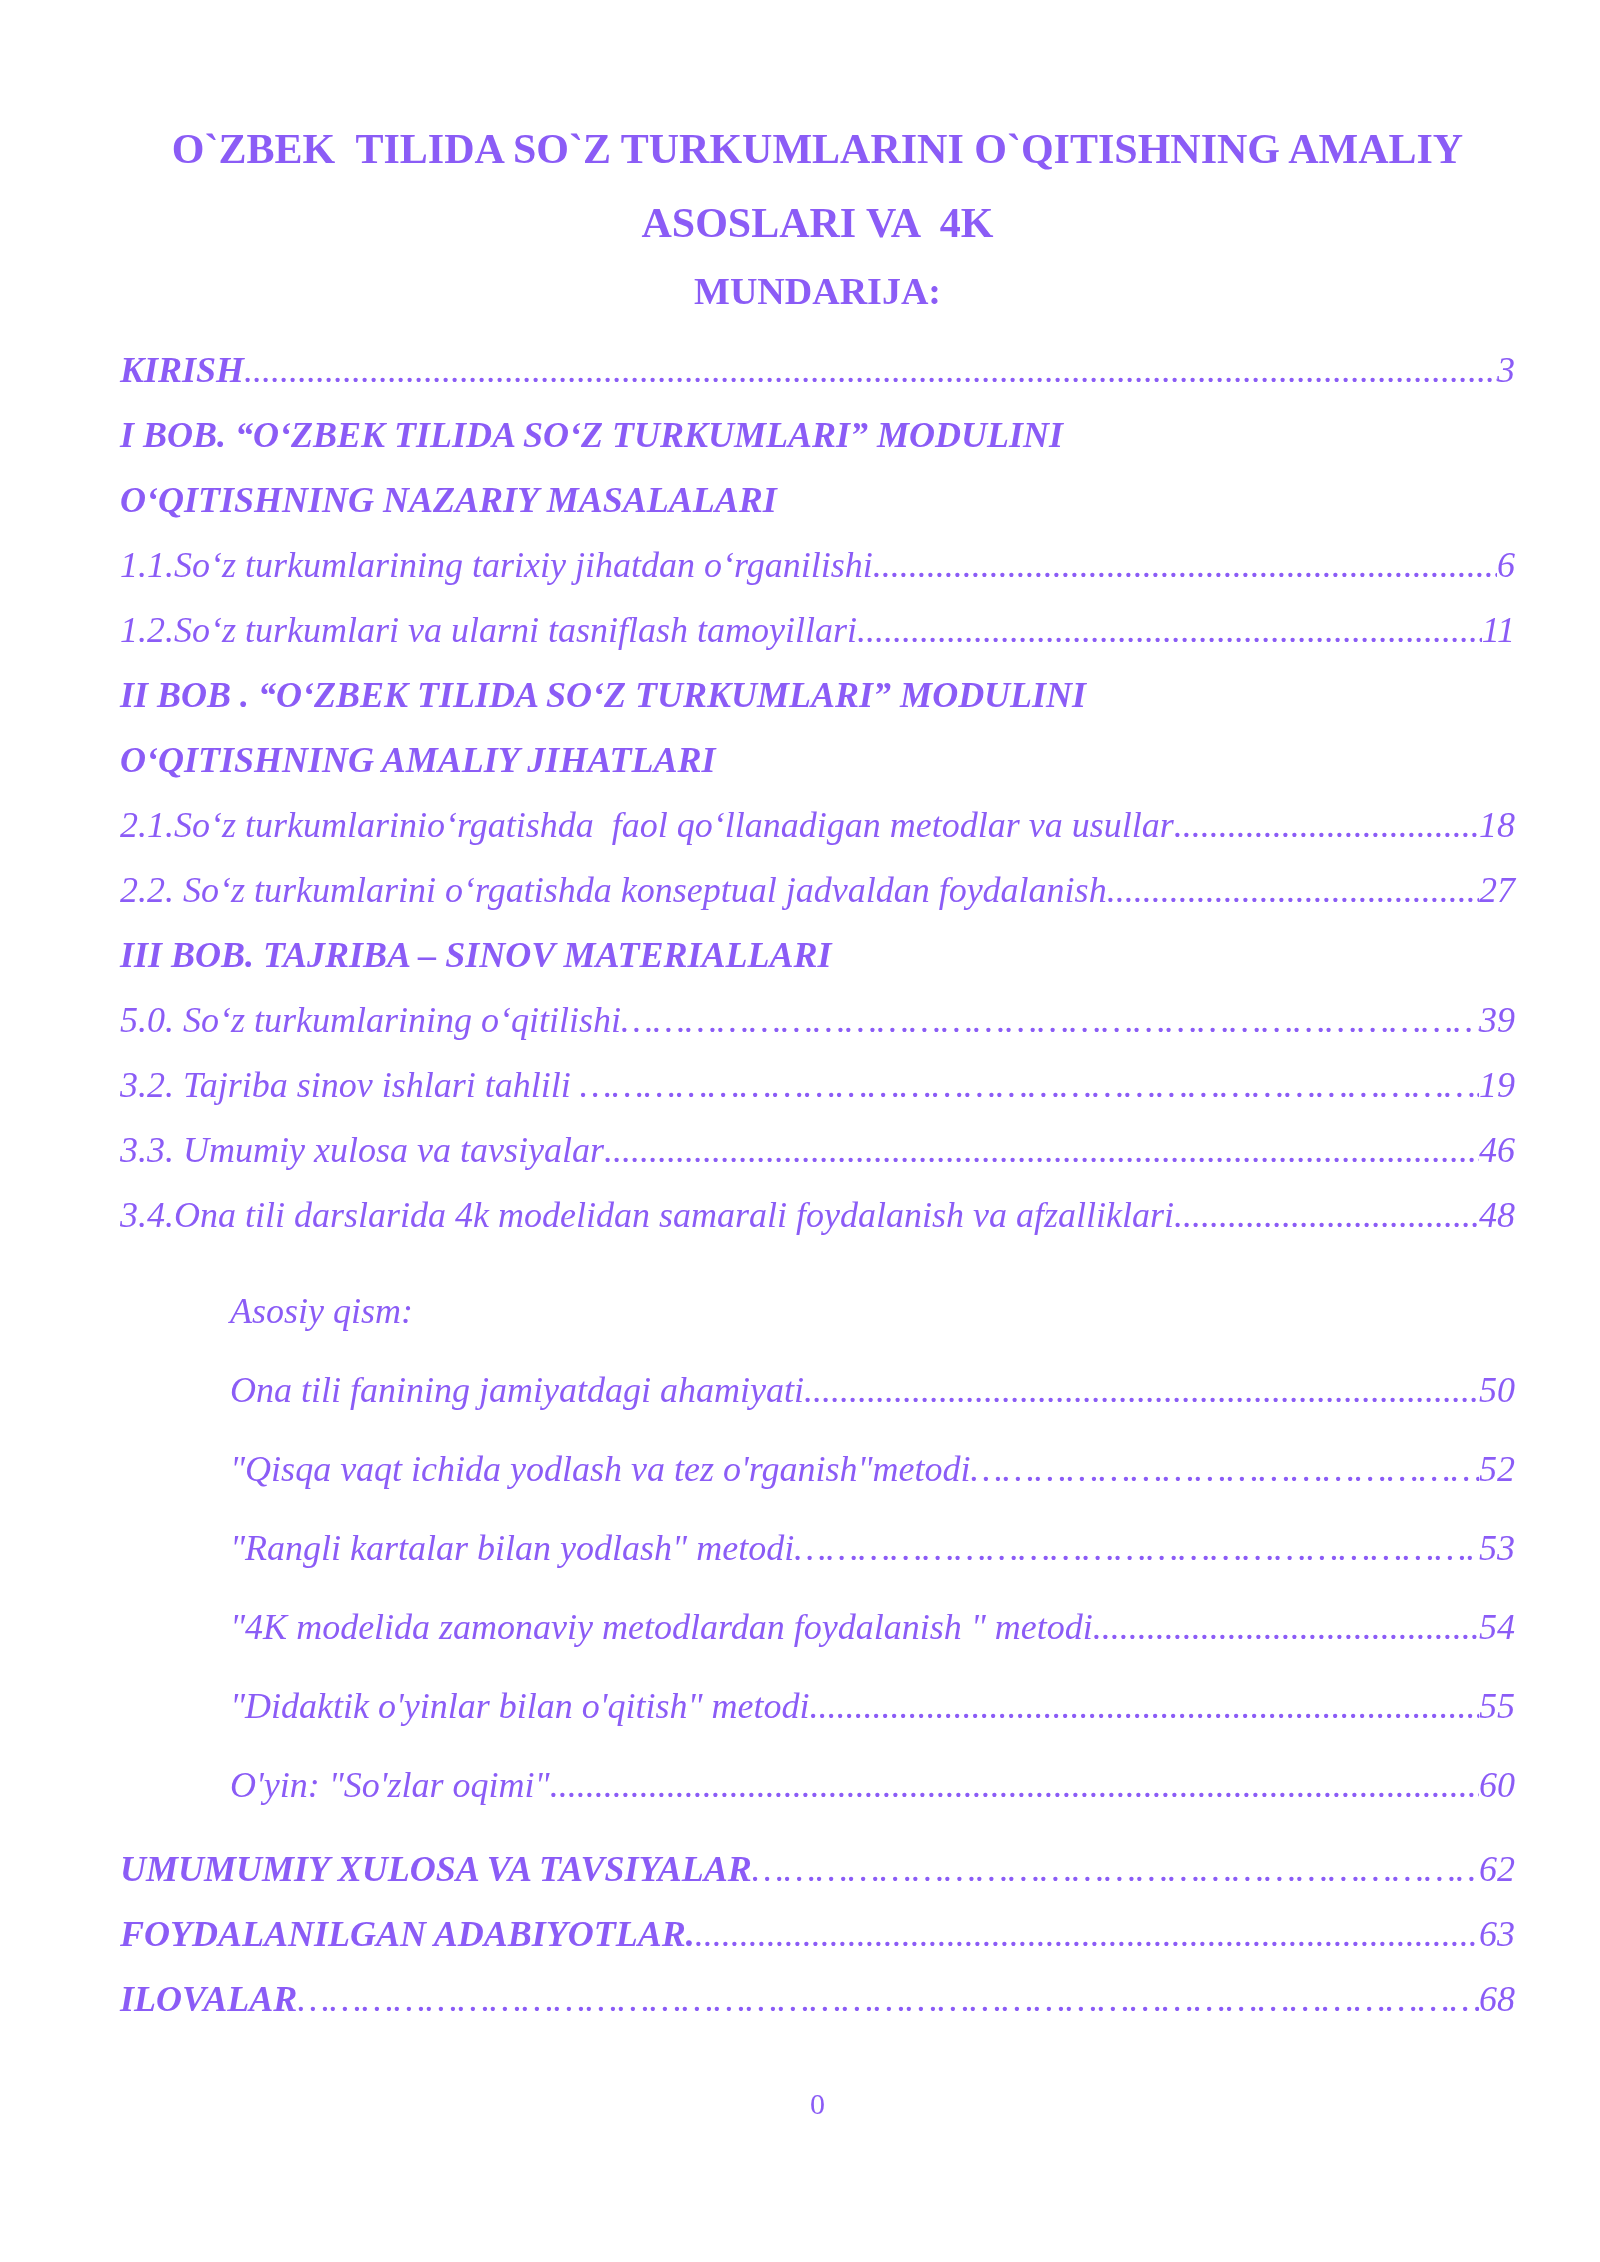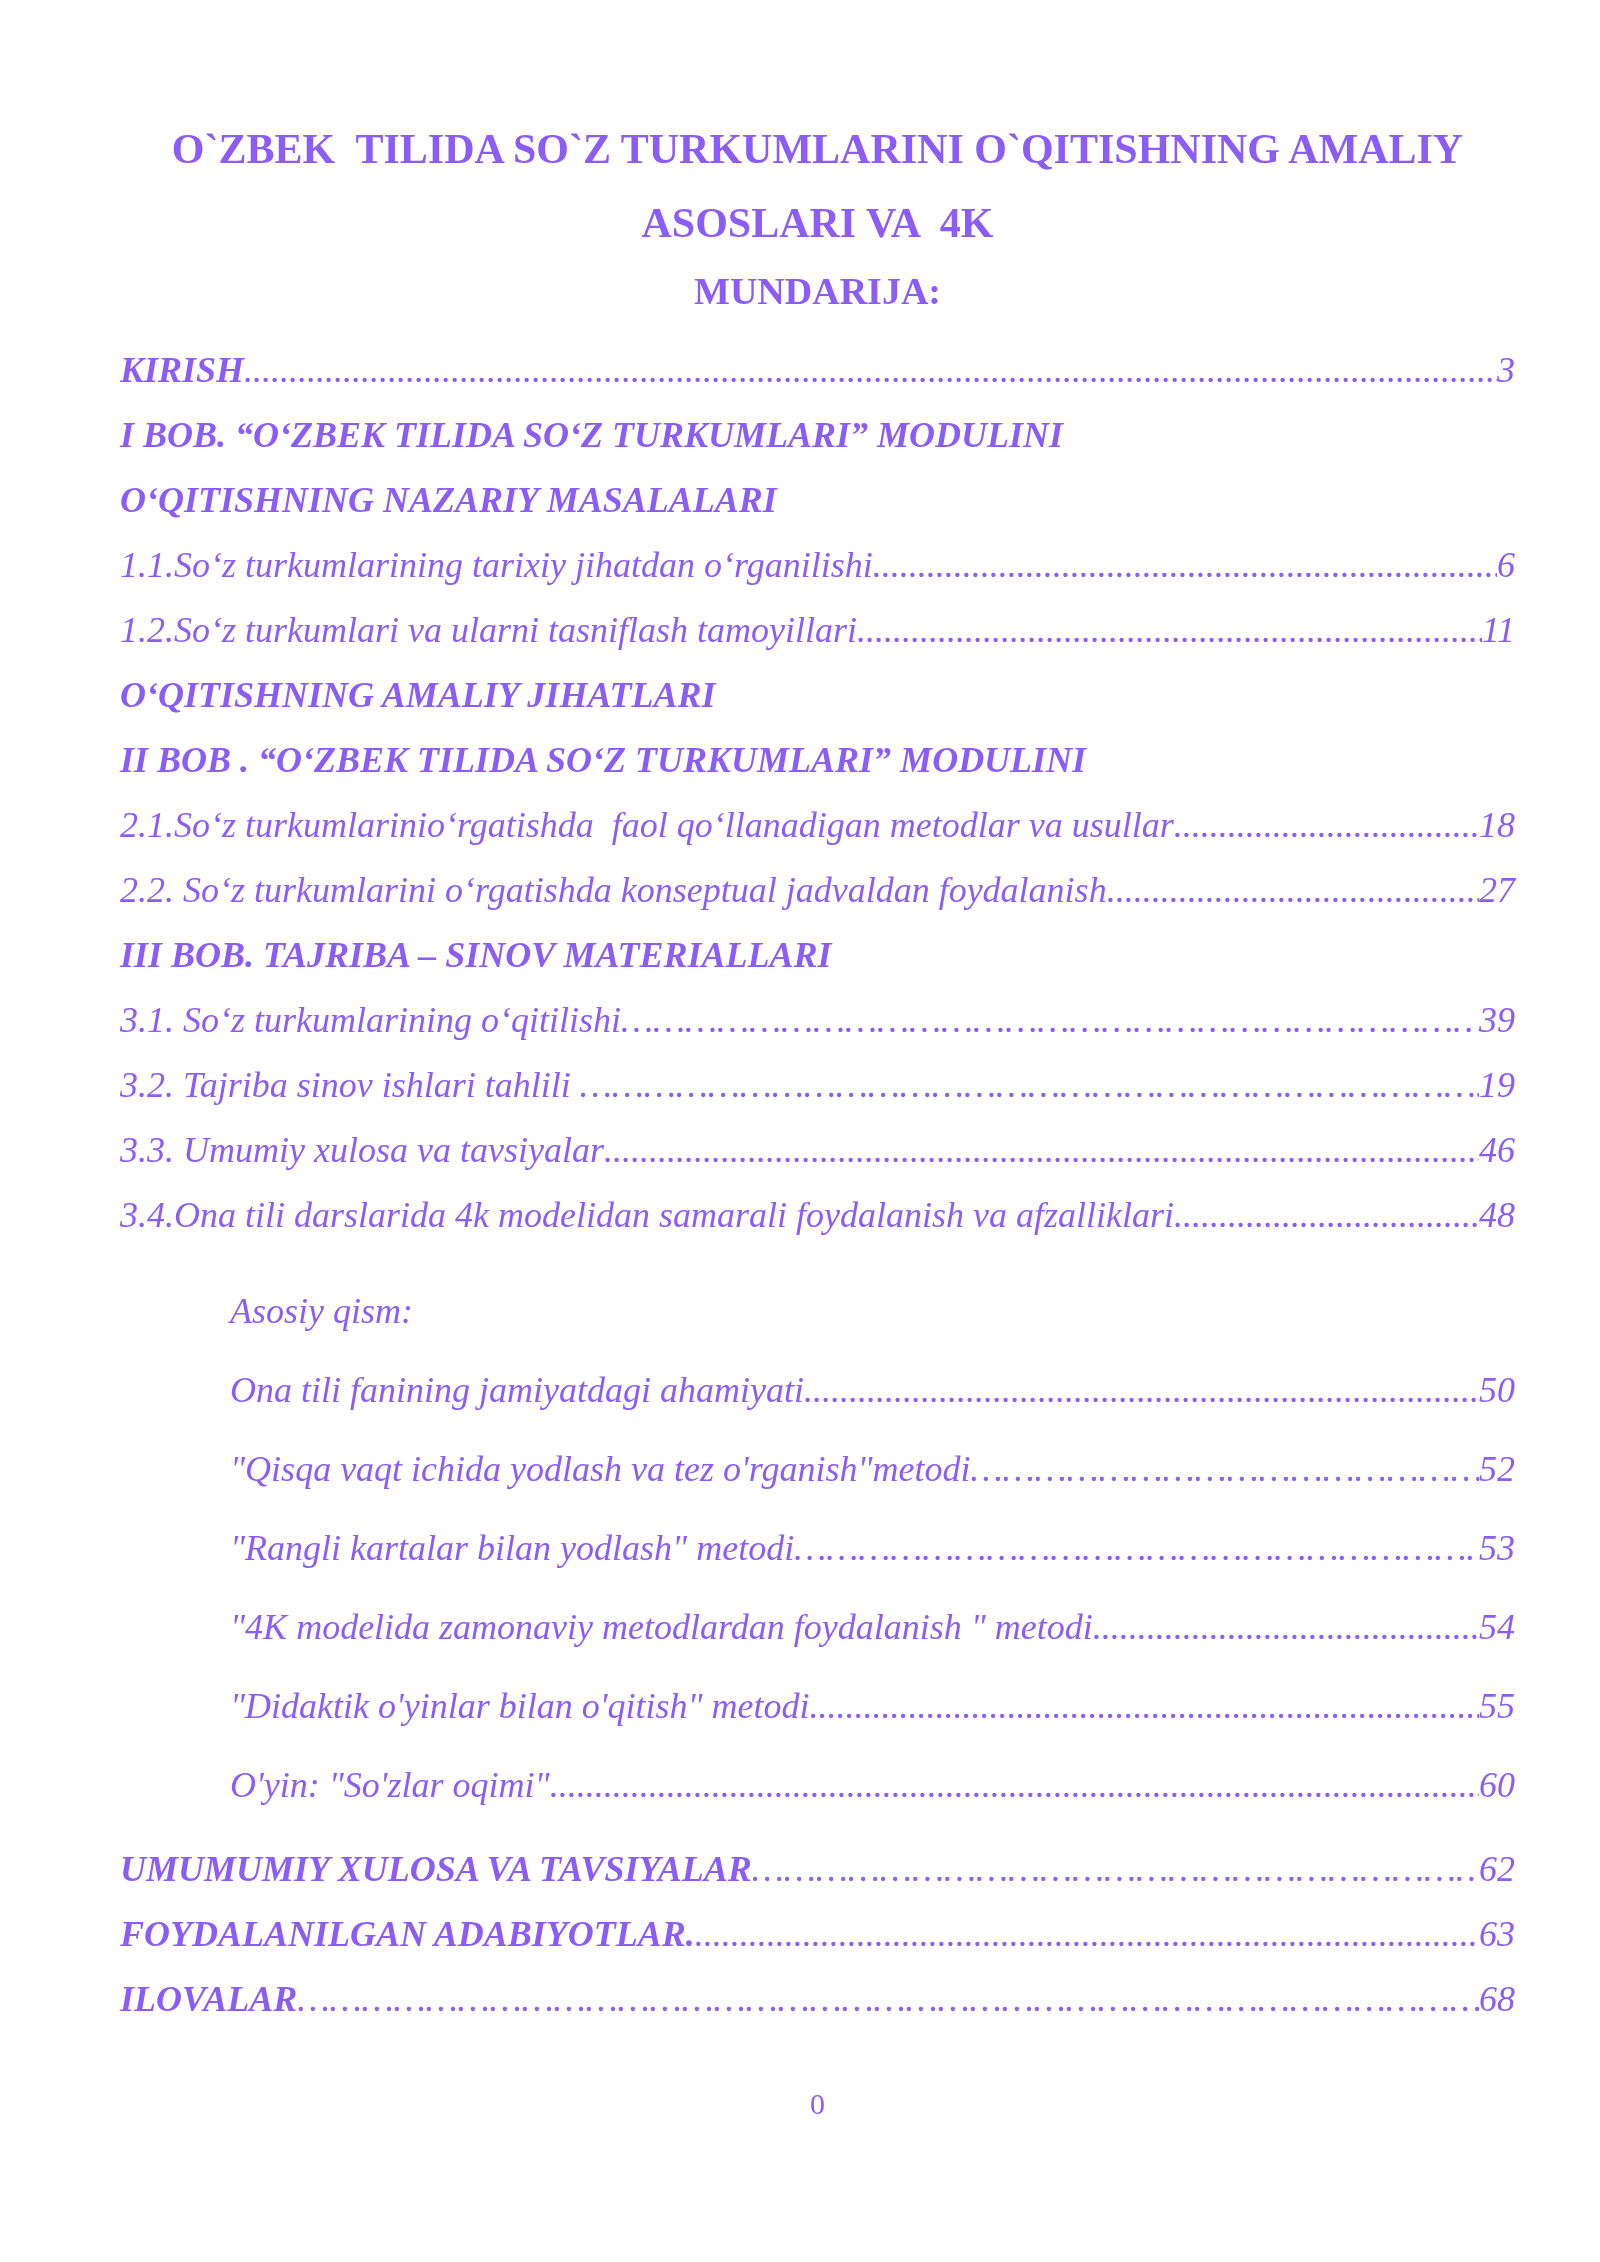--- a/index.html
+++ b/index.html
@@ -89,40 +89,40 @@
         <span class="lbl">1.1.Soʻz turkumlarining tarixiy jihatdan oʻrganilishi</span>
         <span class="leader">............................................................................................................................................................................................................................................................................................................................................................................................................................................................................................................................................................................................................................................................................................................................</span>
         <span class="pg">6</span>
       </div>
       <div class="row">
         <span class="lbl">1.2.Soʻz turkumlari va ularni tasniflash tamoyillari</span>
         <span class="leader">............................................................................................................................................................................................................................................................................................................................................................................................................................................................................................................................................................................................................................................................................................................................</span>
         <span class="pg">11</span>
       </div>
       <div class="row">
+        <span class="lbl bold">II BOB . “OʻZBEK TILIDA SOʻZ TURKUMLARI” MODULINI</span>
+      </div>
+      <div class="row">
         <span class="lbl bold">OʻQITISHNING AMALIY JIHATLARI</span>
       </div>
       <div class="row">
-        <span class="lbl bold">II BOB . “OʻZBEK TILIDA SOʻZ TURKUMLARI” MODULINI</span>
-      </div>
-      <div class="row">
         <span class="lbl">2.1.Soʻz turkumlarinioʻrgatishda  faol qoʻllanadigan metodlar va usullar</span>
         <span class="leader">............................................................................................................................................................................................................................................................................................................................................................................................................................................................................................................................................................................................................................................................................................................................</span>
         <span class="pg">18</span>
       </div>
       <div class="row">
         <span class="lbl">2.2. Soʻz turkumlarini oʻrgatishda konseptual jadvaldan foydalanish</span>
         <span class="leader">............................................................................................................................................................................................................................................................................................................................................................................................................................................................................................................................................................................................................................................................................................................................</span>
         <span class="pg">27</span>
       </div>
       <div class="row">
         <span class="lbl bold">III BOB. TAJRIBA – SINOV MATERIALLARI</span>
       </div>
       <div class="row">
-        <span class="lbl">3.1. Soʻz turkumlarining oʻqitilishi</span>
+        <span class="lbl">5.0. Soʻz turkumlarining oʻqitilishi</span>
         <span class="leader">……………………………………………………………………………………………………………………………………………………………………………………………………………………………………………………………………………………………………………………………………………………………………………………</span>
         <span class="pg">39</span>
       </div>
       <div class="row">
         <span class="lbl">3.2. Tajriba sinov ishlari tahlili </span>
         <span class="leader">……………………………………………………………………………………………………………………………………………………………………………………………………………………………………………………………………………………………………………………………………………………………………………………</span>
         <span class="pg">19</span>
       </div>
       <div class="row">
         <span class="lbl">3.3. Umumiy xulosa va tavsiyalar</span>

